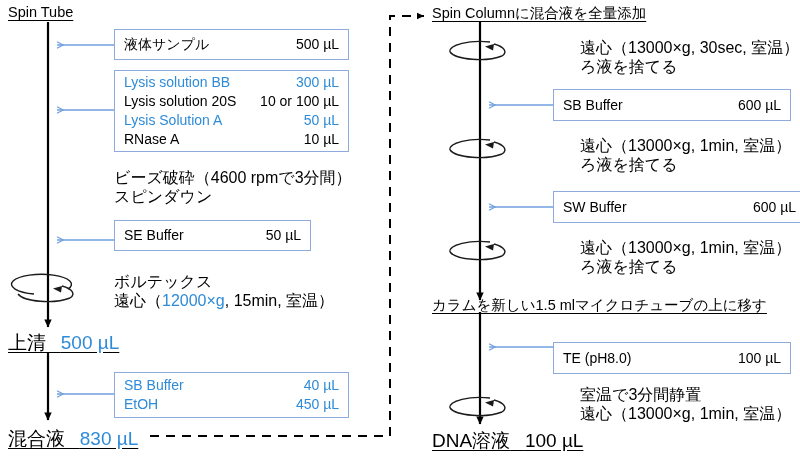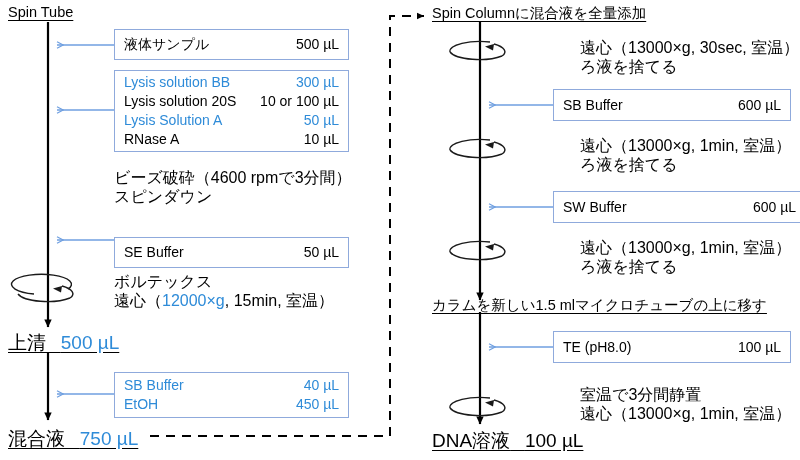--- a/index.html
+++ b/index.html
@@ -190,21 +190,21 @@
       <span class="sp"></span>
       <span class="vl">10 µL</span>
     </div>
   </div>
 
   <div class="note" style="left:114px; top:168px;">
     <div>ビーズ破砕（4600 rpmで3分間）</div>
     <div>スピンダウン</div>
   </div>
 
-  <div class="rbox" style="left:114px; top:237px; width:235px; height:31px;">
+  <div class="rbox" style="left:114px; top:220px; width:197px; height:31px;">
     <div class="rrow">
       <span class="nm">SE Buffer</span>
       <span class="sp"></span>
       <span class="vl">50 µL</span>
     </div>
   </div>
 
   <div class="note" style="left:114px; top:272px;">
     <div>ボルテックス</div>
     <div>
@@ -223,21 +223,21 @@
       <span class="vl">40 µL</span>
     </div>
     <div class="rrow blue">
       <span class="nm">EtOH</span>
       <span class="sp"></span>
       <span class="vl">450 µL</span>
     </div>
   </div>
 
   <div class="result" style="left:8px; top:426px;">
-    <span>混合液</span><span class="gap"> </span><span class="amt">750 µL</span>
+    <span>混合液</span><span class="gap"> </span><span class="amt">830 µL</span>
   </div>
 
   <div class="hdr" style="left:432px; top:4px;">Spin Columnに混合液を全量添加</div>
 
   <div class="note" style="left:580px; top:38px;">
     <div>遠心（13000×g, 30sec, 室温）</div>
     <div>ろ液を捨てる</div>
   </div>
 
   <div class="rbox" style="left:553px; top:89px; width:238px; height:32px;">
@@ -261,21 +261,21 @@
     </div>
   </div>
 
   <div class="note" style="left:580px; top:238px;">
     <div>遠心（13000×g, 1min, 室温）</div>
     <div>ろ液を捨てる</div>
   </div>
 
   <div class="hdr" style="left:432px; top:296px;">カラムを新しい1.5 mlマイクロチューブの上に移す</div>
 
-  <div class="rbox" style="left:553px; top:331px; width:238px; height:32px;">
+  <div class="rbox" style="left:553px; top:342px; width:238px; height:32px;">
     <div class="rrow">
       <span class="nm">TE (pH8.0)</span>
       <span class="sp"></span>
       <span class="vl">100 µL</span>
     </div>
   </div>
 
   <div class="note" style="left:580px; top:385px;">
     <div>室温で3分間静置</div>
     <div>遠心（13000×g, 1min, 室温）</div>

